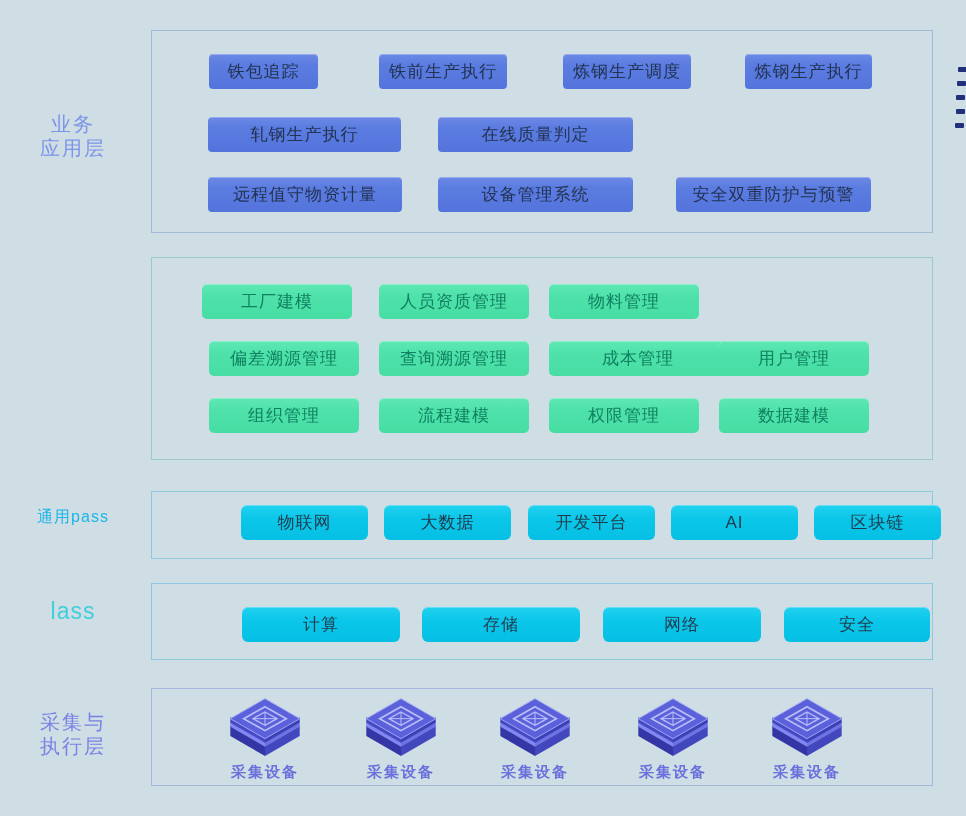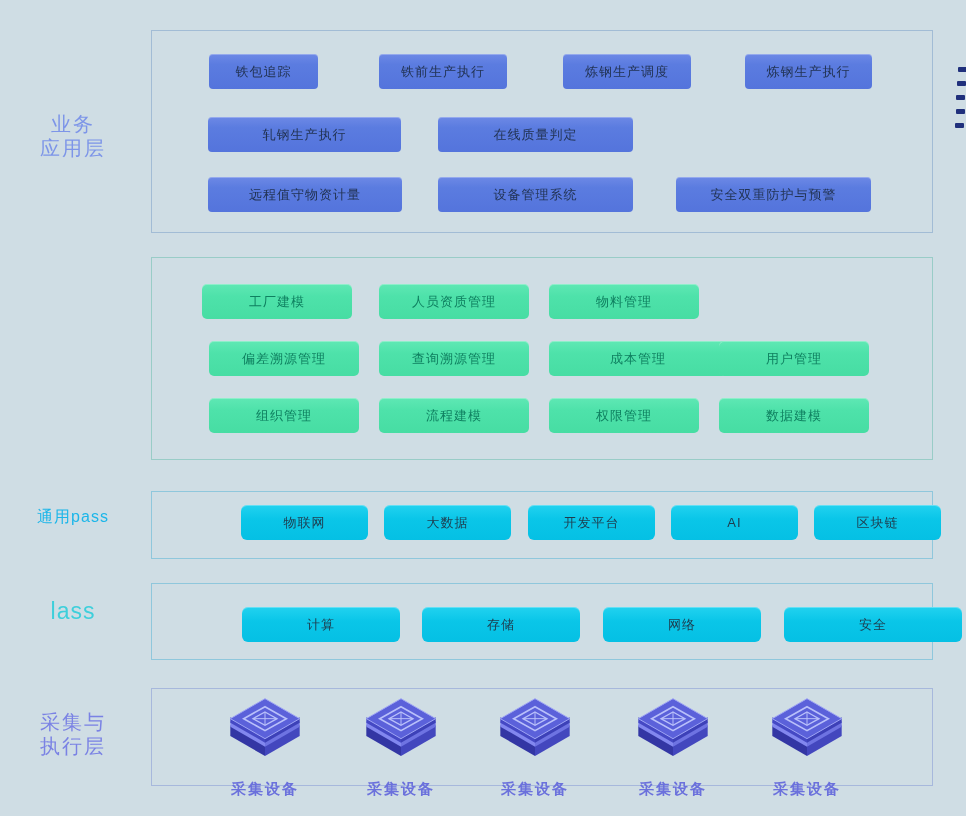--- a/index.html
+++ b/index.html
@@ -33,21 +33,21 @@
   .panel.business   { top:30px;  height:203px; border:1px solid rgba(125,160,200,.55); }
   .panel.core       { top:257px; height:203px; border:1px solid rgba(110,190,175,.55); }
   .panel.paas       { top:491px; height:68px;  border:1px solid rgba(100,185,215,.60); }
   .panel.iaas       { top:583px; height:77px;  border:1px solid rgba(100,185,215,.60); }
   .panel.collection { top:688px; height:98px;  border:1px solid rgba(140,160,215,.60); }
   
   .btn {
     position:absolute;
     height:35px;
     display:flex; align-items:center; justify-content:center;
-    font-size:13px;
+    font-size:17px;
     letter-spacing:1px;
     box-sizing:border-box;
     cursor:default;
   }
   .btn.blue {
     background:linear-gradient(180deg,#6d89e6 0%, #5b7ce0 30%, #5474dc 100%);
     color:#223354;
     border-radius:4px;
     box-shadow:inset 0 1px 0 rgba(255,255,255,.28);
   }
@@ -60,21 +60,21 @@
   .btn.cyan {
     background:linear-gradient(180deg,#22d2ef 0%, #0ac6e8 40%, #05c0e4 100%);
     color:#1f3c4e;
     border-radius:6px;
     box-shadow:inset 0 1px 0 rgba(255,255,255,.30);
     margin-left:46px;
   }
   
   .device {
     position:absolute; top:6px; width:110px;
-    display:flex; flex-direction:column; align-items:center;gap:17px;
+    display:flex; flex-direction:column; align-items:center;
   }
   .device svg { width:80px; height:66px; display:block; }
   .device-label {
     margin-top:2px;
     font-size:15px; font-weight:700;
     letter-spacing:2px;
     color:#6b71dc;
   }
   
   .edge-mark {
@@ -157,21 +157,21 @@
     <div class="btn cyan" style="left:186px;top:13px;width:127px">大数据</div>
     <div class="btn cyan" style="left:330px;top:13px;width:127px">开发平台</div>
     <div class="btn cyan" style="left:473px;top:13px;width:127px">AI</div>
     <div class="btn cyan" style="left:616px;top:13px;width:127px">区块链</div>
   </div>
 
   <div class="panel iaas">
     <div class="btn cyan" style="left:44px;top:23px;width:158px">计算</div>
     <div class="btn cyan" style="left:224px;top:23px;width:158px">存储</div>
     <div class="btn cyan" style="left:405px;top:23px;width:158px">网络</div>
-    <div class="btn cyan" style="left:586px;top:23px;width:178px">安全</div>
+    <div class="btn cyan" style="left:586px;top:23px;width:146px">安全</div>
   </div>
 
   <div class="panel collection">
     <div class="device" style="left:58px">
       <svg viewBox="0 0 120 96">
           <use href="#cube"></use>
         </svg>
       <div class="device-label">采集设备</div>
     </div>
     <div class="device" style="left:194px">

